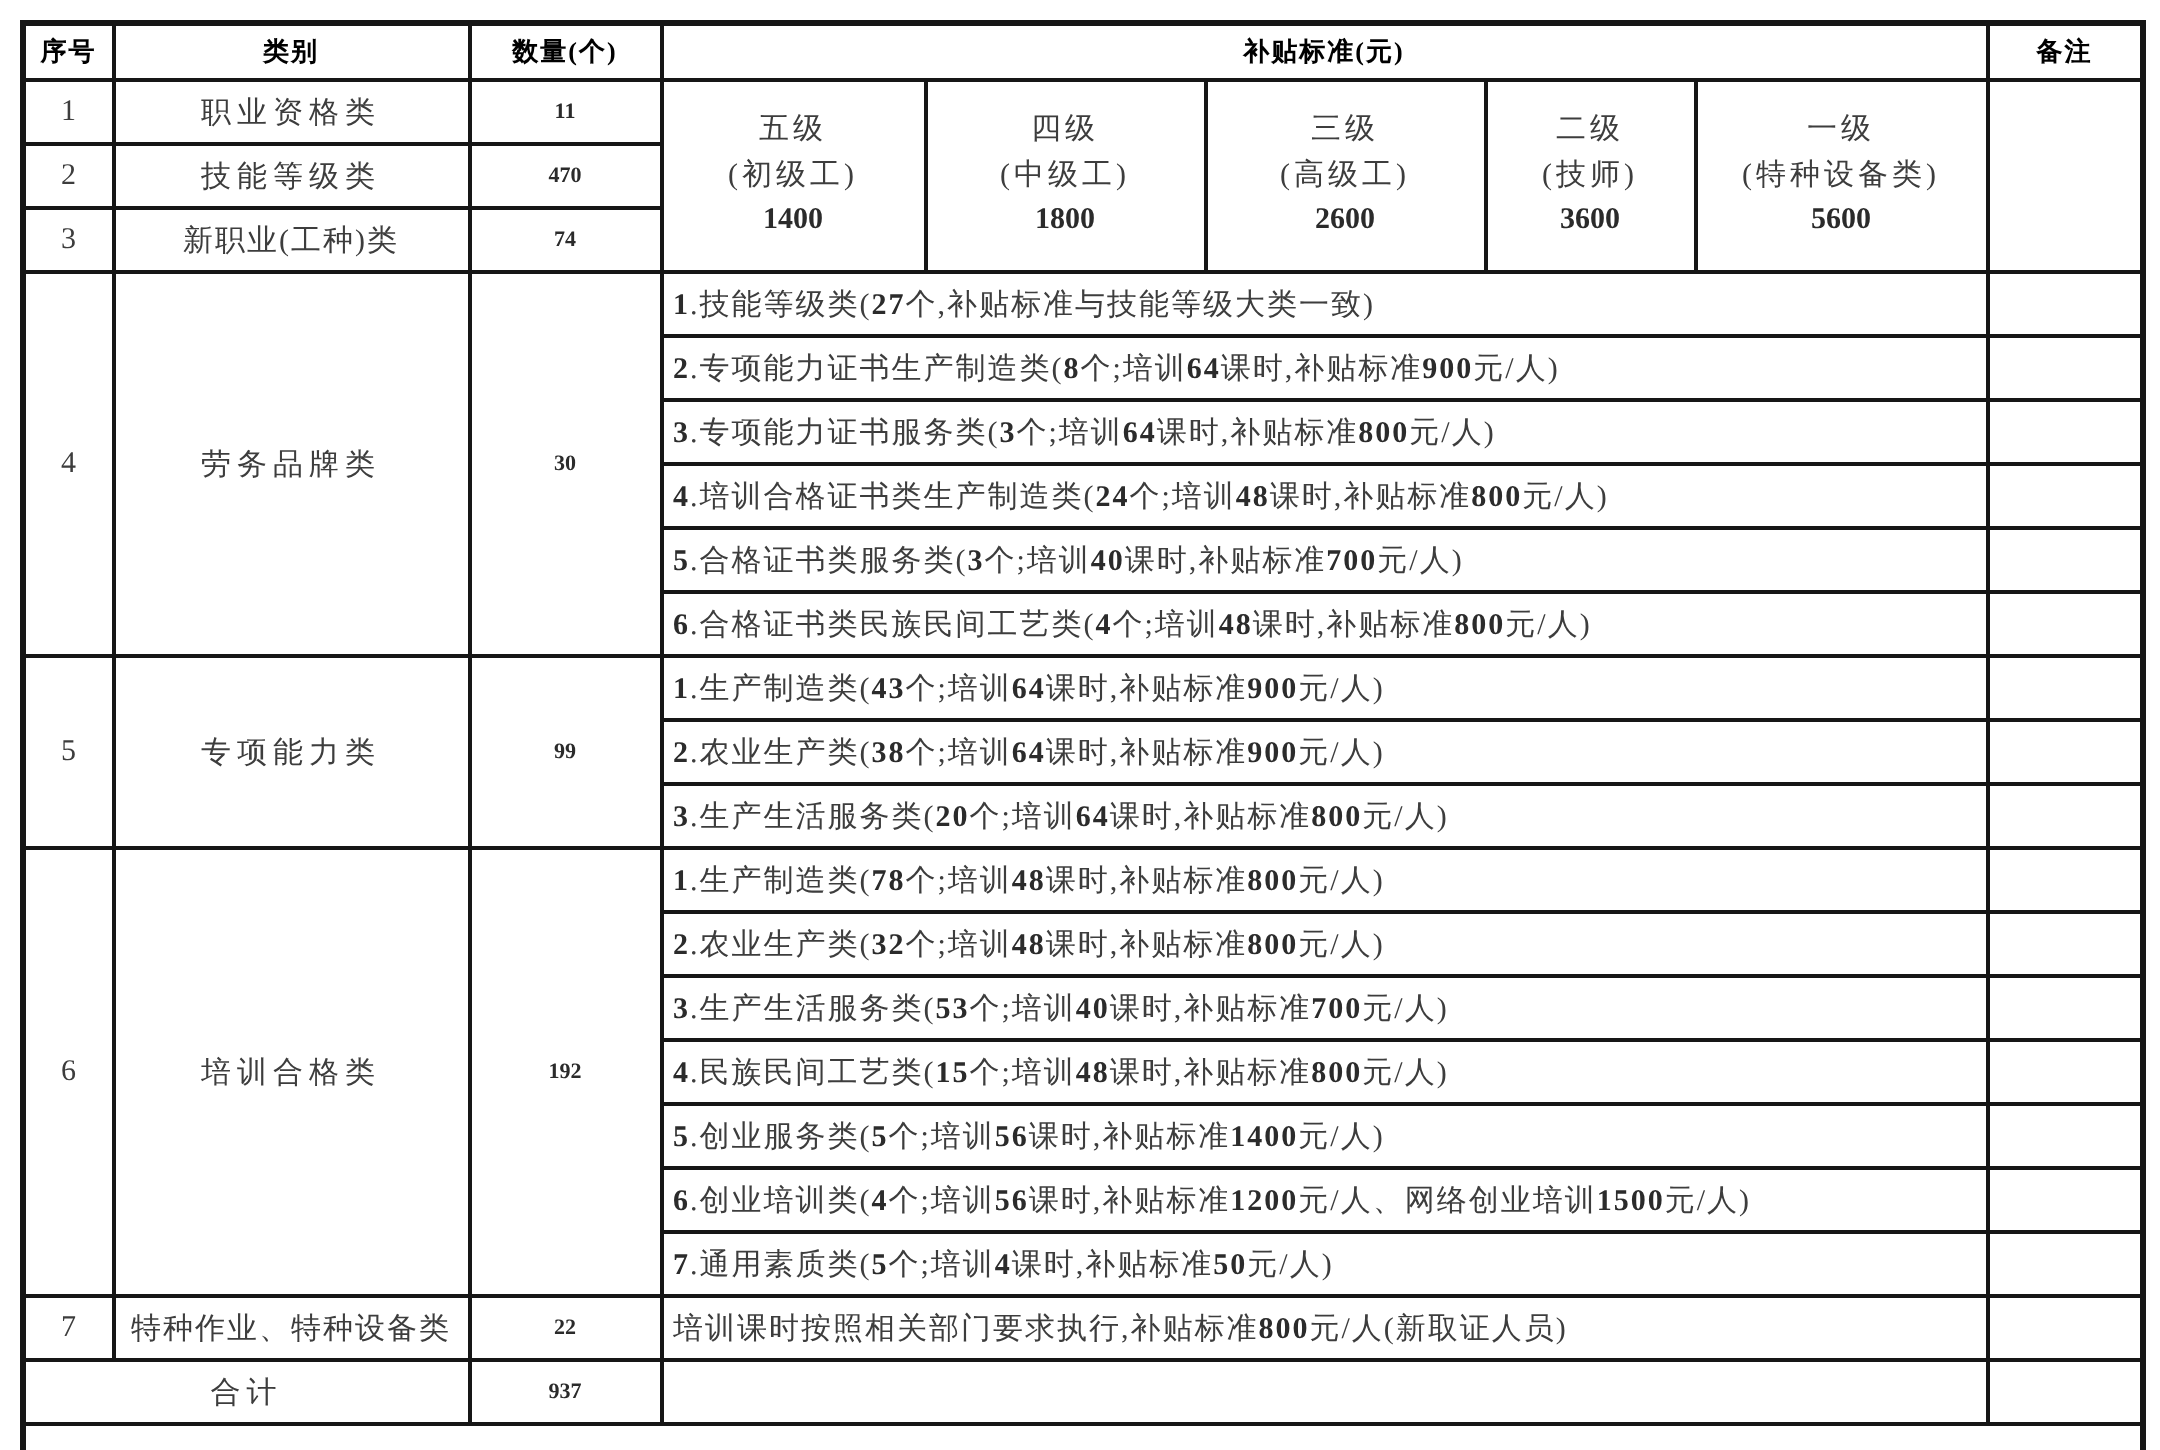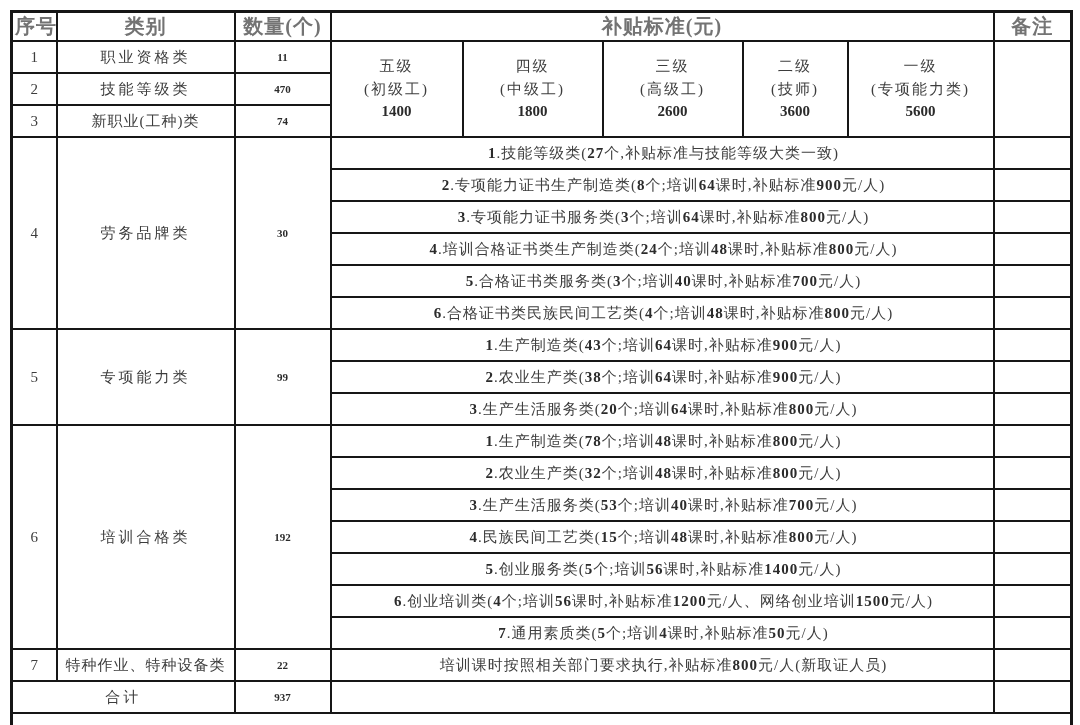--- a/index.html
+++ b/index.html
@@ -22,31 +22,31 @@
     border: 2px solid #161616;
     text-align: center;
     vertical-align: middle;
     font-size: 15px;
     padding: 0 2px;
     overflow: hidden;
     white-space: nowrap;
   }
   tr.hdr td {
     font-weight: bold;
-    font-size: 20px;
+    font-size: 13px;
     height: 26px;
     letter-spacing: 1px;
-    color: #737373;
+    color: #000000;
   }
   tr.r td { height: 30px; }
   td.cat { letter-spacing: 3px; }
   td.cat-tight { letter-spacing: 1px; }
   td.num { font-size: 11px; }
   td.item {
-    text-align: center;
+    text-align: left;
     padding-left: 5px;
     letter-spacing: 1px;
   }
   td.lvl { letter-spacing: 2px; margin-top: 48px; }
   td.lvl span { display: block; line-height: 1.5; }
   td.lvl .amt { letter-spacing: 0; }
   tr.noterow td {
     height: 49px;
     text-align: left;
     padding-left: 6px;
@@ -99,21 +99,21 @@
       <span>(高级工)</span>
       <span class="amt"><b>2600</b></span>
     </td>
     <td class="lvl" rowspan="3">
       <span>二级</span>
       <span>(技师)</span>
       <span class="amt"><b>3600</b></span>
     </td>
     <td class="lvl" rowspan="3">
       <span>一级</span>
-      <span>(专项能力类)</span>
+      <span>(特种设备类)</span>
       <span class="amt"><b>5600</b></span>
     </td>
     <td rowspan="3"></td>
   </tr>
 
   <tr class="r">
     <td>2</td>
     <td class="cat">技能等级类</td>
     <td class="num"><b>470</b></td>
   </tr>

